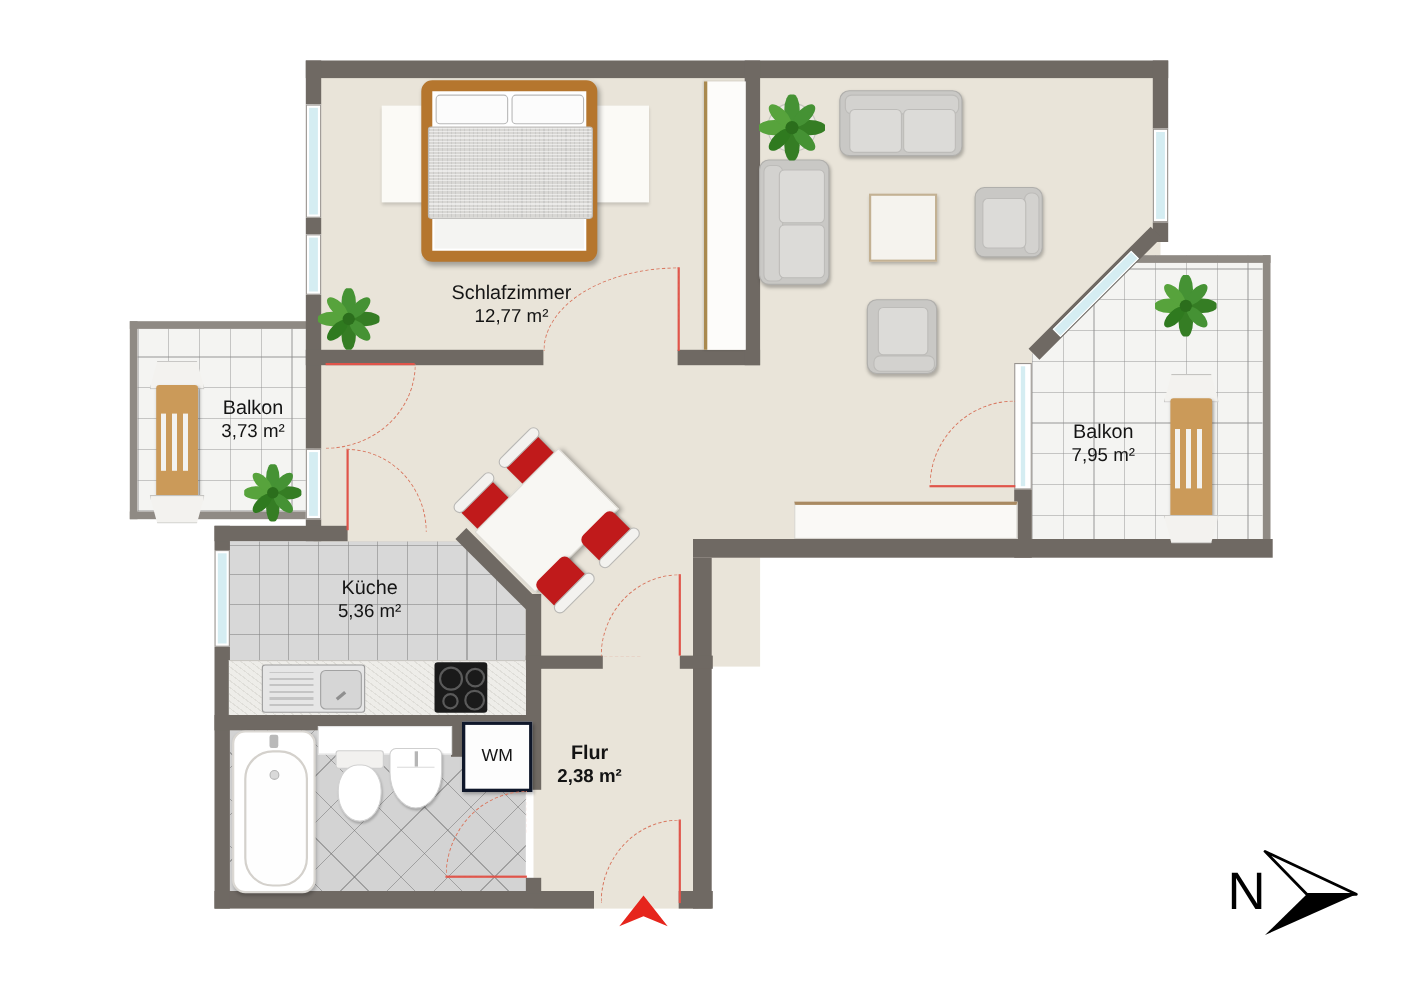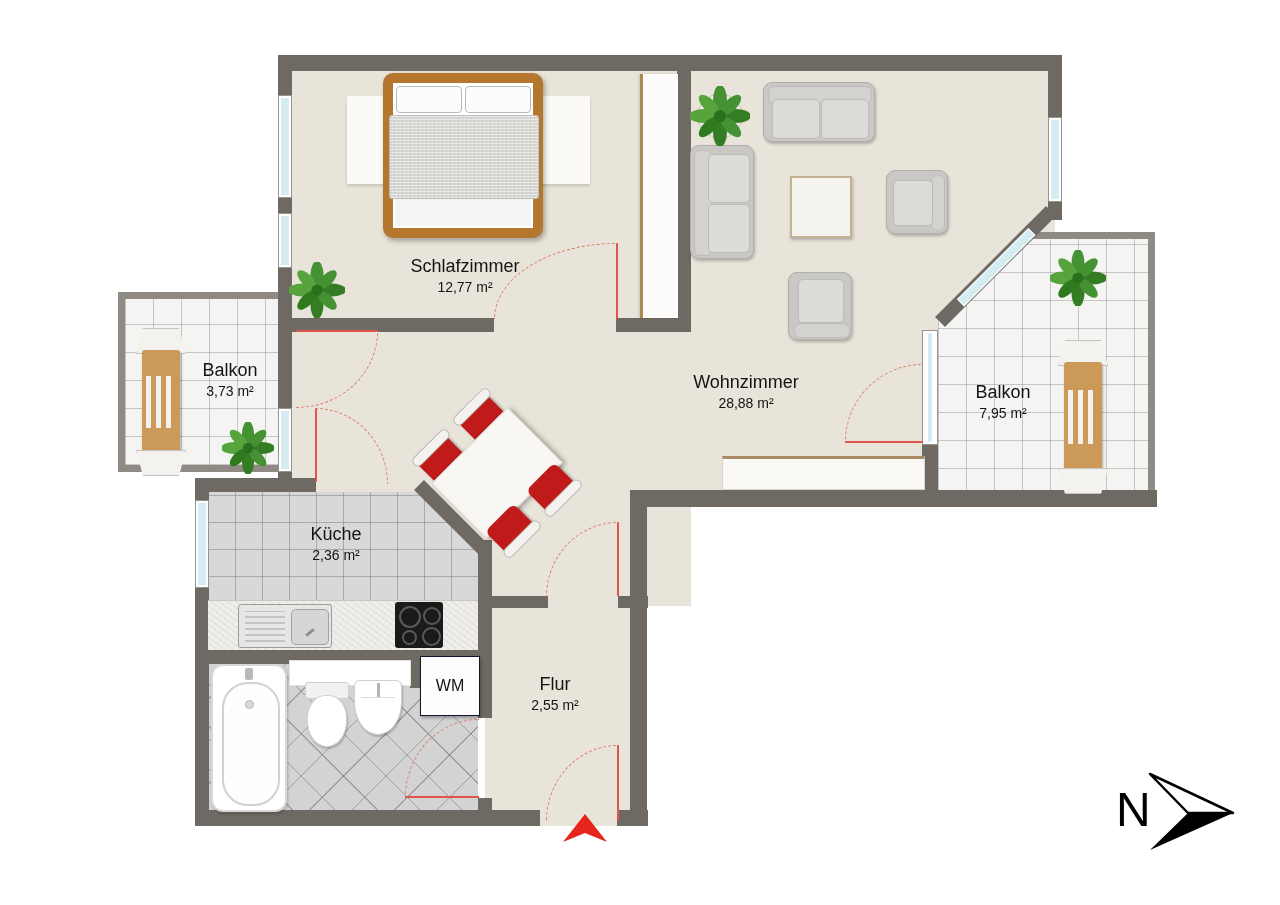--- a/index.html
+++ b/index.html
@@ -25,34 +25,34 @@
   .win .glass{position:absolute;top:2px;bottom:2px;left:2px;right:2px;background:#d5edf2;}
   
   .leaf{position:absolute;background:#e0544a;}
   .arc{position:absolute;box-sizing:border-box;border:0 dashed #d97b64;}
   .arc.tl{border-top:1.6px dashed #d97b64;border-left:1.6px dashed #d97b64;border-top-left-radius:100% 100%;}
   .arc.tr{border-top:1.6px dashed #d97b64;border-right:1.6px dashed #d97b64;border-top-right-radius:100% 100%;}
   .arc.br{border-bottom:1.6px dashed #d97b64;border-right:1.6px dashed #d97b64;border-bottom-right-radius:100% 100%;}
   
   .roomlabel{position:absolute;text-align:center;line-height:21px;}
   .roomlabel .nm{font-size:18px;}
-  .roomlabel .ar{font-size:14px;}
+  .roomlabel .ar{font-size:17px;}
   
   .furn{position:absolute;box-sizing:border-box;}
   .sofa{background:#c9c8c5;border:1px solid #b0afac;border-radius:9px;box-shadow:1px 2px 3px rgba(0,0,0,.25);}
   .cush{position:absolute;background:#dcdbd8;border:1px solid #bdbcb9;border-radius:5px;}
   .backr{position:absolute;background:#d3d2cf;border:1px solid #bdbcb9;border-radius:6px;}
   .chair-red{position:absolute;width:40px;height:32px;background:#c01a1b;border-radius:6px;
              box-shadow:1px 2px 3px rgba(0,0,0,.35);}
   .chair-red .bar{position:absolute;left:-3px;width:46px;height:9px;background:#f3f2ef;
              border:1px solid #b9b8b5;border-radius:8px;}
   .bench-chair{position:absolute;background:#f3f2ef;border:1px solid #c4c3c0;box-sizing:border-box;}
   .bench-table{position:absolute;background:#cb9a59;border-radius:3px;box-shadow:1px 2px 3px rgba(0,0,0,.3);}
   .bench-table .slats{position:absolute;background:repeating-linear-gradient(90deg,#f3f2ef 0 5px,#cb9a59 5px 10px);}
-  .wm-box{position:absolute;background:#fdfdfd;border:1px solid #0f172a;box-shadow:1px 2px 3px rgba(0,0,0,.3);
+  .wm-box{position:absolute;background:#fdfdfd;border:3px solid #0f172a;box-shadow:1px 2px 3px rgba(0,0,0,.3);
           display:flex;align-items:center;justify-content:center;font-size:16px;}
   .plant{position:absolute;}
   svg{display:block;}
 </style>
 </head>
 <body>
 
 <div id="plan">
 
   <div class="beige" style="left:285px;top:62px;width:400px;height:263px;"></div>
@@ -312,39 +312,35 @@
   <div class="leaf" style="left:405px;top:796px;width:74px;height:2px;"></div>
   <div class="arc tl" style="left:405px;top:719px;width:74px;height:78px;"></div>
 
   <div class="leaf" style="left:617px;top:745px;width:2px;height:76px;"></div>
   <div class="arc tl" style="left:546px;top:745px;width:72px;height:76px;"></div>
 
   <div class="roomlabel" style="left:365px;top:256px;width:200px;">
     <div class="nm">Schlafzimmer</div>
     <div class="ar">12,77 m²</div>
   </div>
-  <div class="roomlabel" style="left:646px;top:372px;width:200px;">
-    <div class="nm">Wohnzimmer</div>
-    <div class="ar">28,88 m²</div>
-  </div>
   <div class="roomlabel" style="left:150px;top:360px;width:160px;">
     <div class="nm">Balkon</div>
     <div class="ar">3,73 m²</div>
   </div>
   <div class="roomlabel" style="left:923px;top:382px;width:160px;">
     <div class="nm">Balkon</div>
     <div class="ar">7,95 m²</div>
   </div>
   <div class="roomlabel" style="left:256px;top:524px;width:160px;">
     <div class="nm">Küche</div>
-    <div class="ar">2,36 m²</div>
-  </div>
-  <div class="roomlabel" style="left:475px;top:674px;width:160px;">
+    <div class="ar">5,36 m²</div>
+  </div>
+  <div class="roomlabel" style="left:456px;top:674px;width:160px;font-weight:bold;">
     <div class="nm">Flur</div>
-    <div class="ar">2,55 m²</div>
+    <div class="ar">2,38 m²</div>
   </div>
 
   <div class="abs" style="left:556px;top:812px;">
     <svg width="58" height="36" viewBox="0 0 58 36">
       <polygon points="29,2 51,30 29,21 7,30" fill="#e6251c"></polygon>
     </svg>
   </div>
 
   <div class="abs" style="left:1102px;top:760px;">
     <svg width="150" height="96" viewBox="0 0 150 96">

